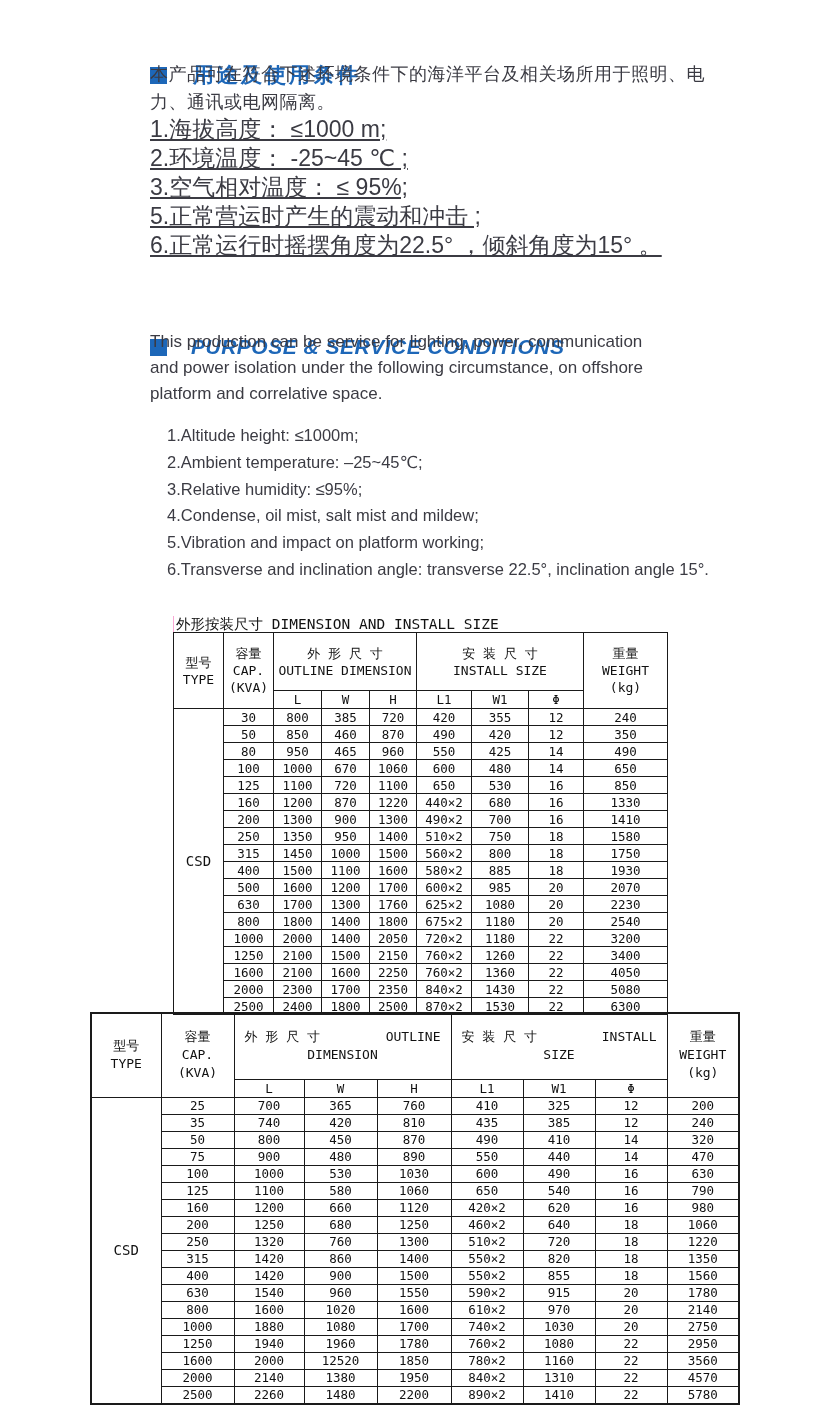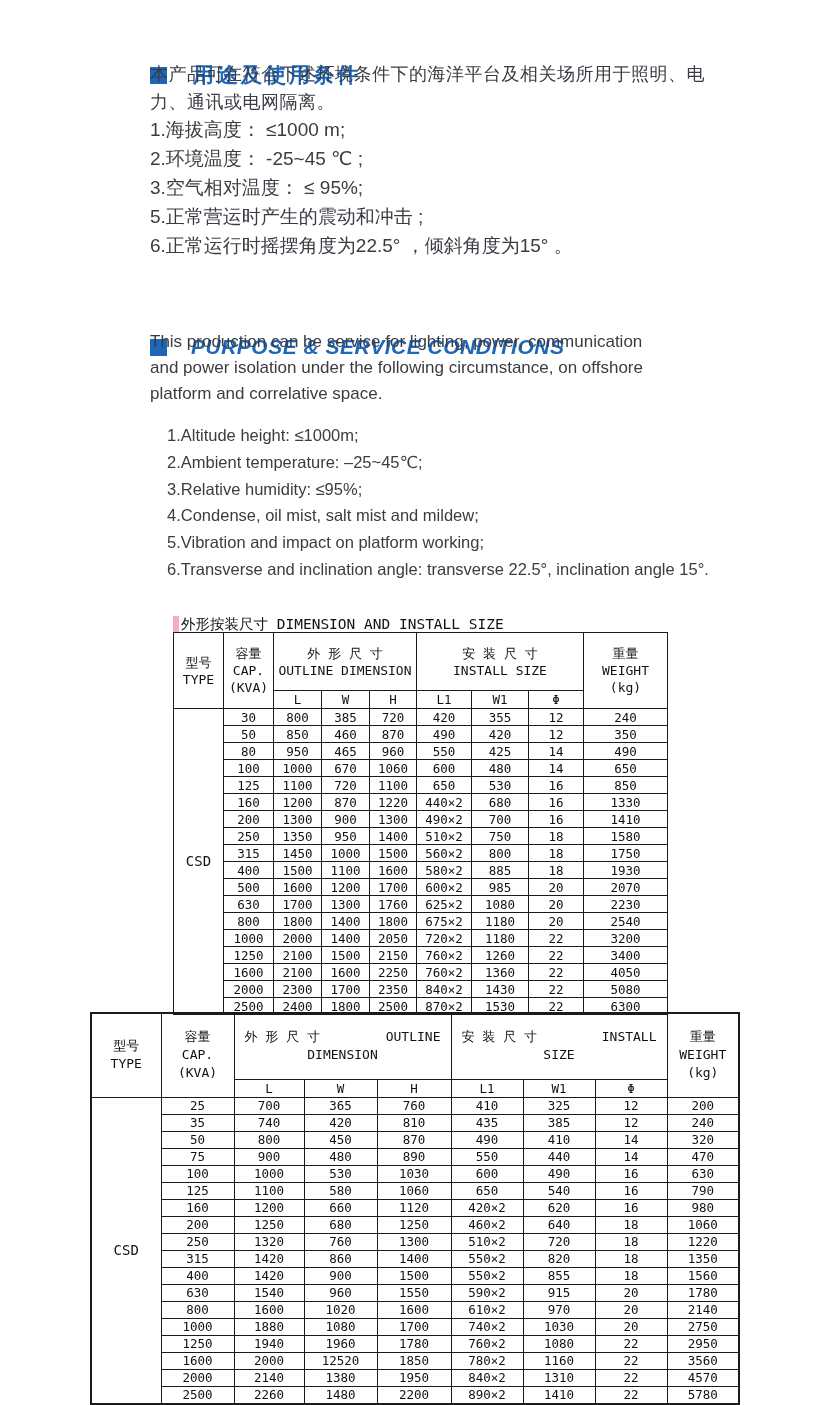--- a/index.html
+++ b/index.html
@@ -14,30 +14,30 @@
   
   .sec-head { display:flex; align-items:center;margin-top:41px; }
   .bullet { width:17px; height:17px; background:#1d67b8; flex:0 0 auto; }
   .sec-title { color:#1d67b8; font-weight:bold; }
   .sec-title.cn { font-size:21px; letter-spacing:3px; margin-left:26px; }
   .sec-title.en { font-size:21px; letter-spacing:0.5px; margin-left:24px; }
 
   
   .para-cn { left:150px; top:60px; width:575px; font-size:18px; line-height:28px; letter-spacing:0.5px; }
   .list-cn { left:150px; top:115px; list-style:none; margin:0; padding:0; }
-  .list-cn li { font-size:19px; line-height:29px; white-space:nowrap; }
+  .list-cn li { font-size:23px; line-height:29px; white-space:nowrap;text-decoration:underline; }
   .para-en { left:150px; top:329px; width:525px; font-size:17px; line-height:26px; }
   .list-en { left:150px; top:405px; list-style:none; margin:17px; padding:0; }
   .list-en li { font-size:16.5px; line-height:26.8px; white-space:nowrap; }
 
   
   .tbl-title {
     font-family:"DejaVu Sans Mono","Liberation Mono",monospace;
     font-size:14.5px; color:#111; line-height:16px;
-    border-left:6px solid #f9a8d4; padding-left:2px; white-space:nowrap;
+    border-left:1px solid #f9a8d4; padding-left:2px; white-space:nowrap;
   }
   table.dim {
     border-collapse:collapse; table-layout:fixed;
     font-family:"DejaVu Sans Mono","Liberation Mono",monospace;
     color:#111;
   }
   table.dim th, table.dim td {
     border:1px solid #1a1a1a; text-align:center; vertical-align:middle;
     padding:0; font-weight:normal; overflow:hidden;
   }

